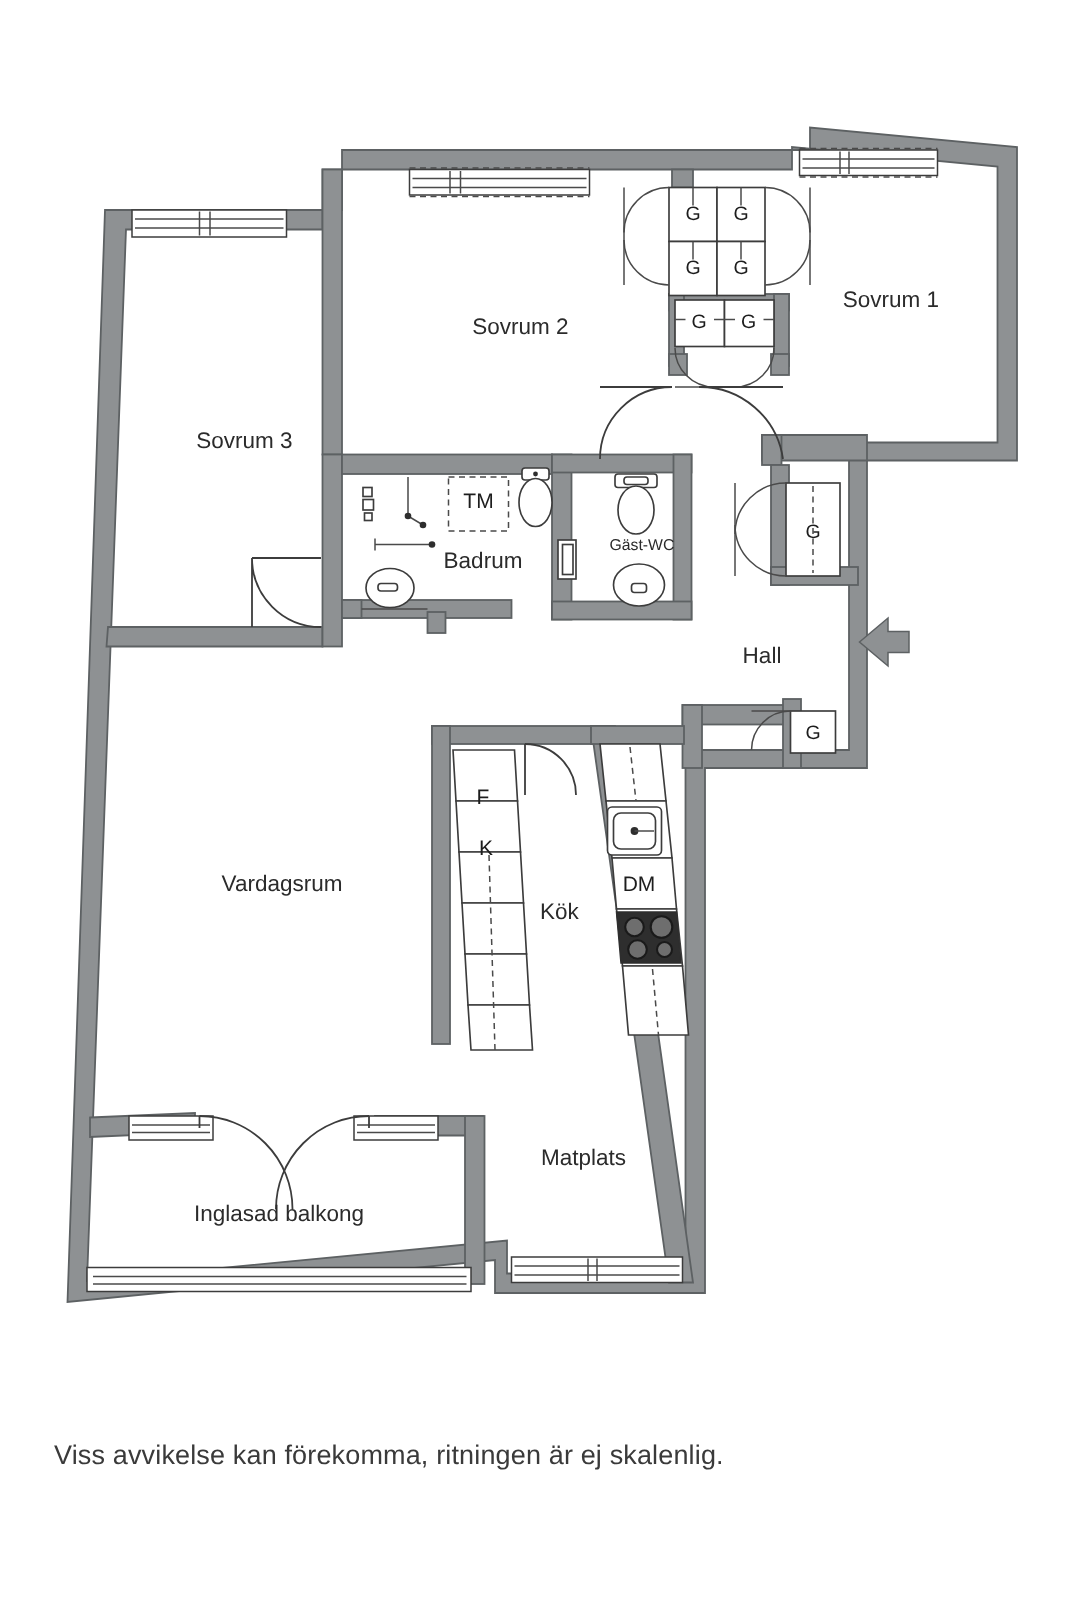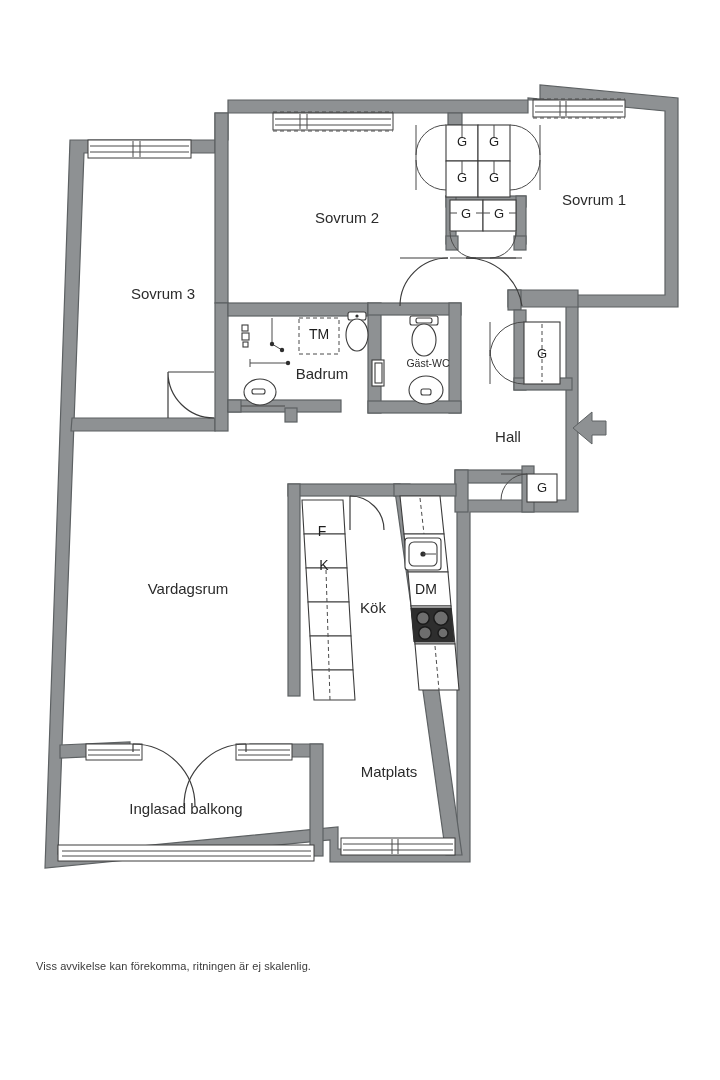--- a/index.html
+++ b/index.html
@@ -48,21 +48,21 @@
     font-size: 13px;
     fill: #1d1d1d;
     text-anchor: middle;
     dominant-baseline: middle;
   }
   .caption {
     position: absolute;
     left: 36px;
     top: 960px;
     font-family: "Liberation Sans", sans-serif;
-    font-size: 11px;
+    font-size: 18px;
     color: #3a3a3a;
     letter-spacing: 0.1px;
     white-space: nowrap;
   }
 </style>
 </head>
 <body>
 
 <div id="plan-root">
 

